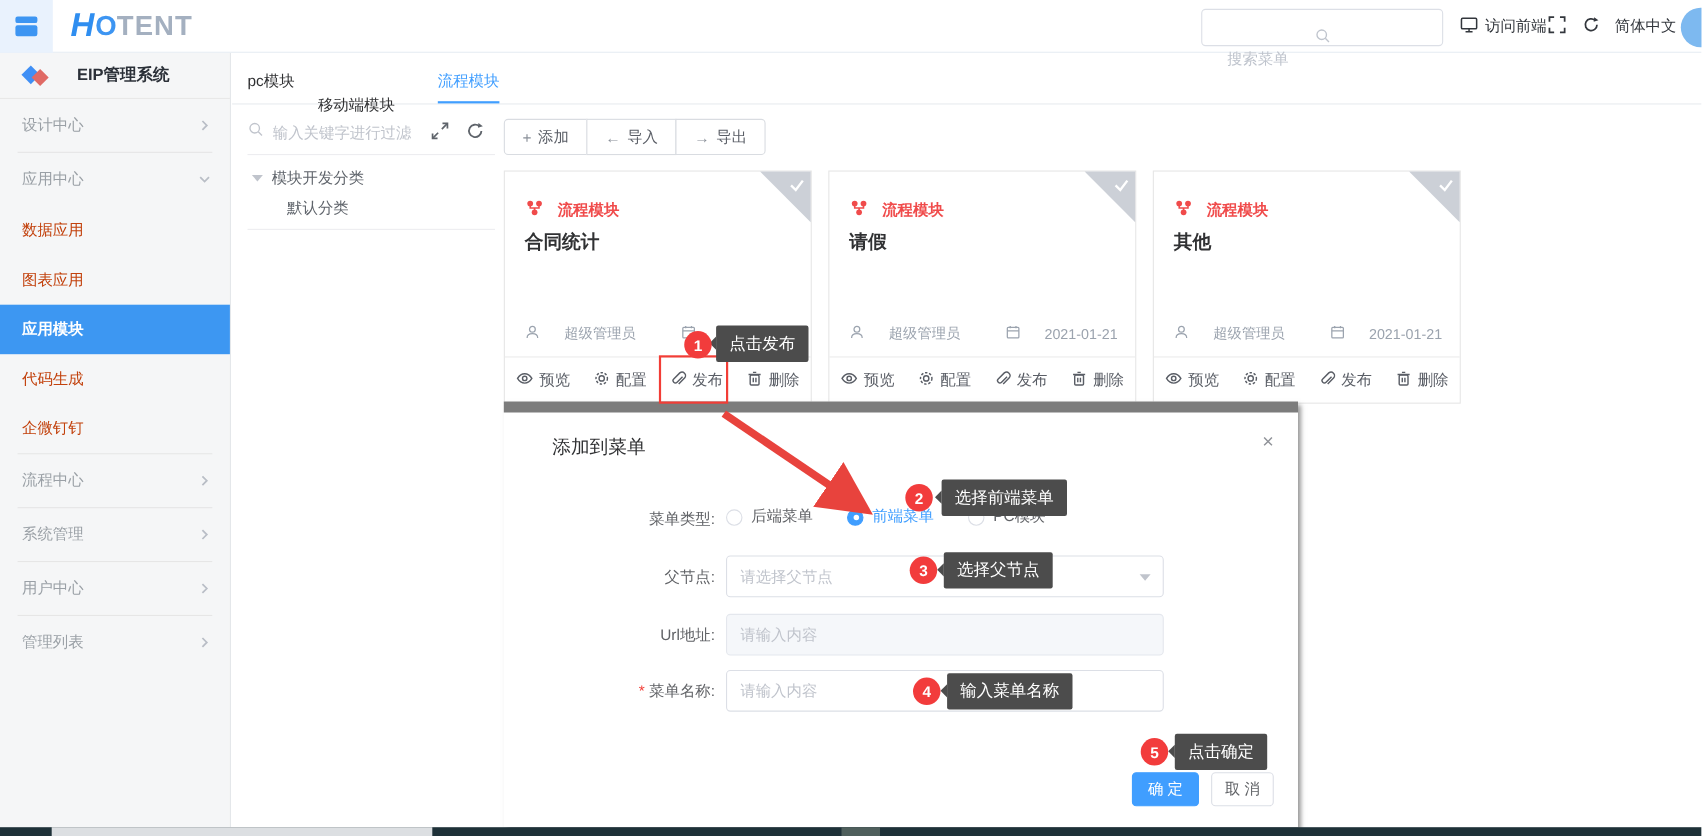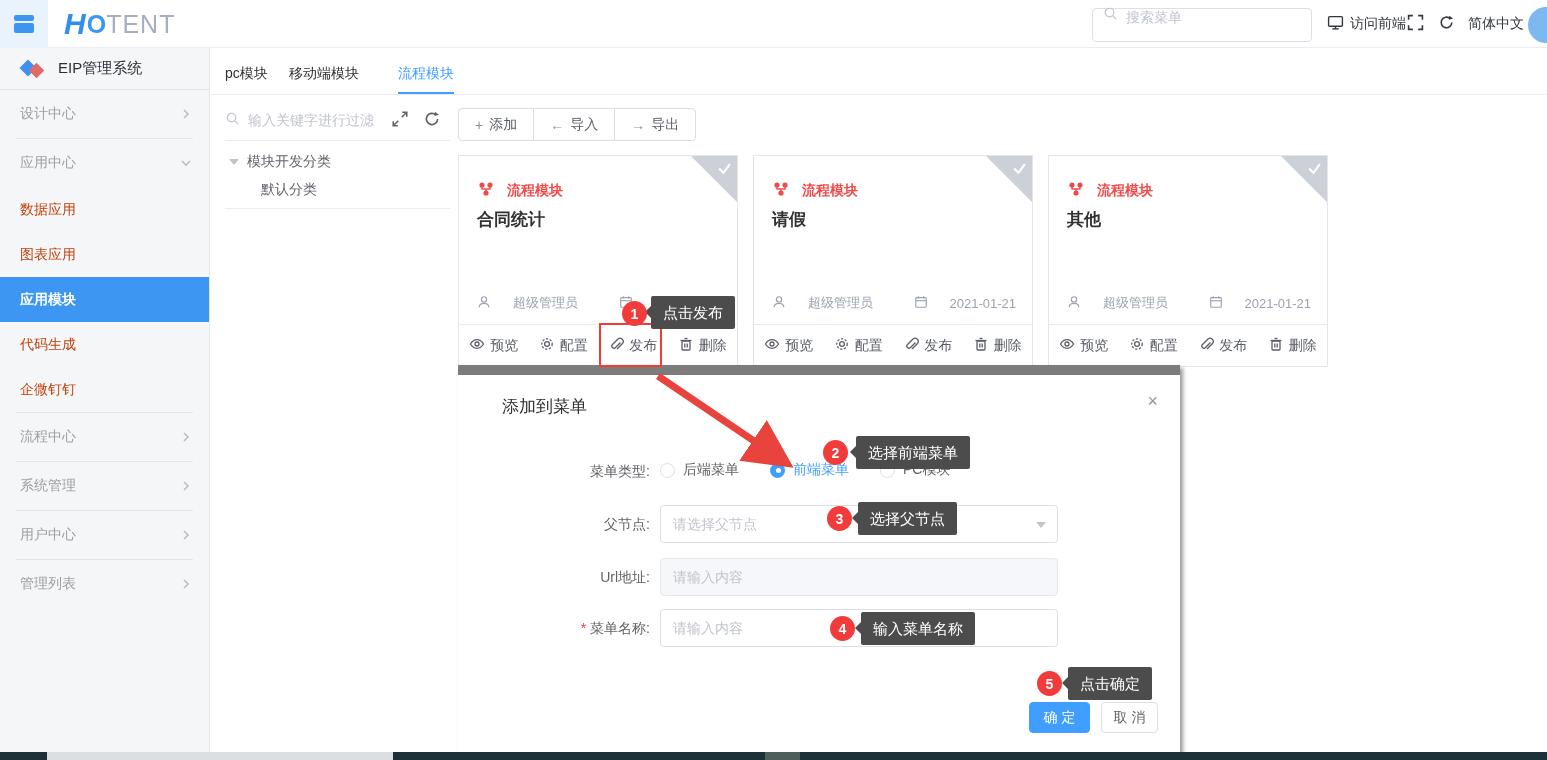--- a/index.html
+++ b/index.html
@@ -9,31 +9,31 @@
 
   
   .topbar { position:absolute; left:0; top:0; width:1547px; height:48px; background:#fff; border-bottom:1px solid #e7edf3; z-index:10; }
   .collapse-btn { position:absolute; left:0; top:0; width:48px; height:48px; background:#e9f2fd; cursor:pointer; }
   .collapse-glyph { position:absolute; left:14px; top:15px; width:20px; height:18px; }
   .collapse-glyph .b1 { position:absolute; left:0; top:0; width:20px; height:6px; background:#3d95f2; border-radius:2px; }
   .collapse-glyph .b2 { position:absolute; left:0; top:8px; width:20px; height:10px; background:#3d95f2; border-radius:2px; }
   .logo { position:absolute; left:64px; top:8px; height:32px; display:flex; align-items:center; }
   .logo .h  { font-size:30px; font-weight:900; font-style:italic; color:#2f8ef0; letter-spacing:-1px; }
   .logo .o  { font-size:25px; font-weight:800; color:#3d95f2; margin-left:2px; }
-  .logo .rest { font-size:25px; font-weight:400; color:#a4b0c0; letter-spacing:1px; }
-  .search-box { position:absolute; left:1092px; top:8px; width:220px; height:33px; border:1px solid #dcdfe6; border-radius:4px; display:flex; align-items:flex-end; padding:16px 10px; background:#fff; }
+  .logo .rest { font-size:25px; font-weight:700; color:#a4b0c0; letter-spacing:1px; }
+  .search-box { position:absolute; left:1092px; top:8px; width:220px; height:33px; border:1px solid #dcdfe6; border-radius:4px; display:flex; align-items:center; padding:16px 10px; background:#fff;flex-direction:column; }
   .search-box input { border:none; outline:none; flex:1; font-size:14px; color:#606266; margin-left:8px; background:transparent; }
   .search-box input::placeholder { color:#bfc4cd; }
   .top-item { position:absolute; top:0; height:48px; display:flex; align-items:center; gap:6px; font-size:14px; color:#33373d; cursor:pointer; }
   .avatar { position:absolute; left:1528px; top:7px; width:36px; height:36px; border-radius:50%; background:#7db9f0; }
 
   
   .sidebar { position:absolute; left:0; top:48px; width:210px; height:704px; background:#f5f6f7; border-right:1px solid #e4e7ea; z-index:5; }
   .side-head { height:42px; display:flex; align-items:center; padding-left:20px; border-bottom:1px solid #e8e8e8; }
-  .side-title { font-size:15px; font-weight:normal; color:#2b3038; margin-left:12px; }
+  .side-title { font-size:15px; font-weight:bold; color:#2b3038; margin-left:24px; }
   .diamonds { position:relative; width:26px; height:20px; }
   .diamonds .d1 { position:absolute; left:2px; top:3px; width:12px; height:12px; background:#3f8ff5; transform:rotate(45deg); }
   .diamonds .d2 { position:absolute; left:11px; top:6px; width:11px; height:11px; background:#e06a65; transform:rotate(45deg); }
   .side-row { position:relative; height:48px; display:flex; align-items:center; padding-left:20px; font-size:14px; cursor:pointer; }
   .side-row.group { color:#9aa0a6; }
   .side-row.sub { height:45px; color:#c2410c; }
   .side-row.active { background:#3d97f2; color:#fff; font-weight:bold; }
   .side-sep { height:1px; background:#e6e6e6; margin:0 16px; }
   .chev { position:absolute; right:16px; top:50%; margin-top:-7px; width:14px; height:14px; }
   .chev svg { display:block; }
@@ -233,21 +233,21 @@
           <svg width="14" height="14" viewBox="0 0 14 14">
             <polyline points="5,3 9,7 5,11" fill="none" stroke="#b9bec6" stroke-width="1.6"></polyline>
           </svg>
         </span>
     </div>
   </div>
 
   <div class="main">
     <div class="tabs-line"></div>
     <div class="tab" style="left:14px;">pc模块</div>
-    <div class="tab" style="left:78px;">移动端模块</div>
+    <div class="tab" style="left:78px;margin-top:22px;">移动端模块</div>
     <div class="tab active" style="left:187px;">流程模块</div>
 
     <div class="tree-filter">
       <span>
         <svg width="15" height="15" viewBox="0 0 16 16">
             <circle cx="7" cy="7" r="4.6" fill="none" stroke="#c0c4cc" stroke-width="1.3"></circle>
             <line x1="10.5" y1="10.5" x2="14" y2="14" stroke="#c0c4cc" stroke-width="1.3"></line>
           </svg>
       </span>
       <input placeholder="输入关键字进行过滤" style="">

